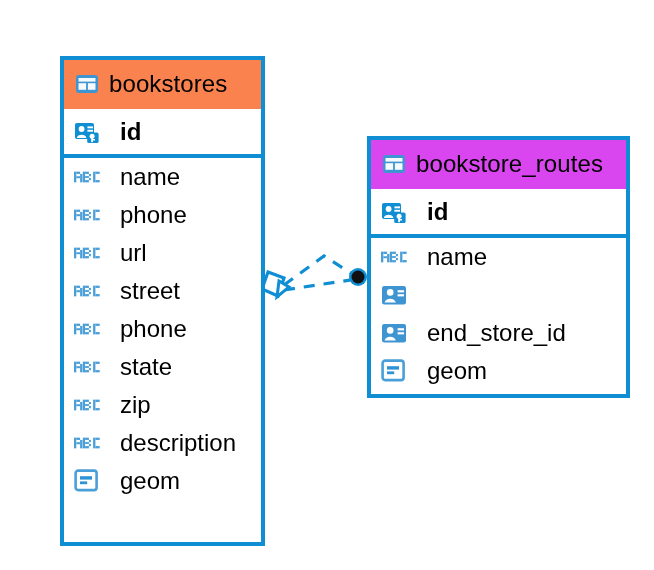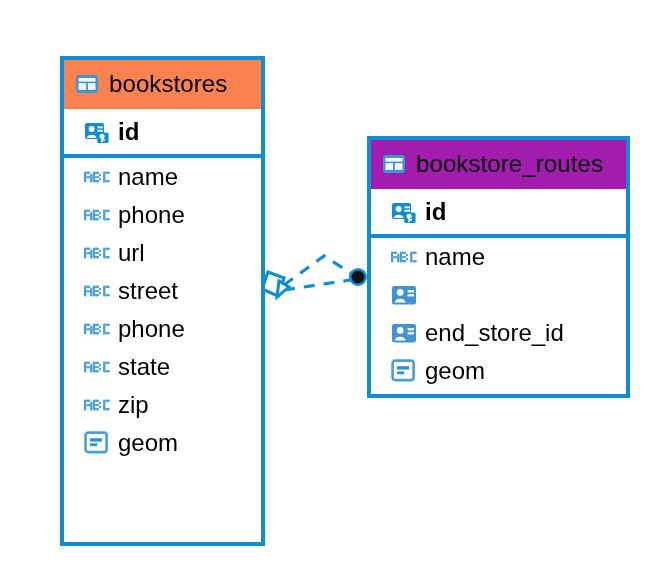--- a/index.html
+++ b/index.html
@@ -52,41 +52,40 @@
     height: 49px;
   }
   .entity-header .entity-title {
     font-size: 24px;
     color: #000000;
     letter-spacing: 0.1px;
     white-space: nowrap;
   }
 
   .hdr-orange { background: #f9824f; }
-  .hdr-gray   { background: #a21caf; }
+  .hdr-gray   { background: #d946ef; }
 
   .pk-divider {
     height: 4px;
     background: #0f8ed4;
     width: 100%;
   }
 
   .field-list {
     padding: 0;
     margin: 0;
     list-style: none;
   }
   .field-row {
     display: flex;
     align-items: center;
-    gap: 8px;
+    gap: 20px;
     padding: 8px 10px;
     height: 38px;
     box-sizing: border-box;
-    margin-left: 10px;
   }
   .field-row.pk-row { height: 45px; }
   .field-name {
     font-size: 24px;
     color: #000000;
     white-space: nowrap;
     line-height: 1;
   }
   .field-name.bold { font-weight: bold; }
 
@@ -322,20 +321,42 @@
                 <rect x="14.5" y="12" width="5" height="3"></rect>
               <rect x="25" y="1" width="3" height="14"></rect>
                 <rect x="28" y="1" width="5.6" height="3"></rect>
               <rect x="28" y="12" width="5.6" height="3"></rect>
             </g>
           </svg>
         </span>
         <span class="field-name">zip</span>
       </li>
 
+      <li class="field-row">
+        <span class="icon">
+          <svg width="26" height="16" viewBox="0 0 34 16" xmlns="http://www.w3.org/2000/svg">
+            <g fill="#4a9fd8">
+              <rect x="0" y="1" width="3" height="14"></rect>
+                <rect x="3" y="1" width="5" height="3"></rect>
+              <rect x="8" y="4" width="3" height="11"></rect>
+                <rect x="3" y="7" width="5" height="2.6"></rect>
+              <rect x="11.5" y="1" width="3" height="14"></rect>
+                <rect x="14.5" y="1" width="5" height="3"></rect>
+              <rect x="19.5" y="4" width="2.6" height="3"></rect>
+                <rect x="14.5" y="6.8" width="5" height="2.4"></rect>
+              <rect x="19.5" y="9.2" width="2.6" height="3"></rect>
+                <rect x="14.5" y="12" width="5" height="3"></rect>
+              <rect x="25" y="1" width="3" height="14"></rect>
+                <rect x="28" y="1" width="5.6" height="3"></rect>
+              <rect x="28" y="12" width="5.6" height="3"></rect>
+            </g>
+          </svg>
+        </span>
+        <span class="field-name">description</span>
+      </li>
 
       <li class="field-row">
         <span class="icon">
           <svg width="26" height="24" viewBox="0 0 26 24" xmlns="http://www.w3.org/2000/svg">
             <rect x="1.6" y="1.6" width="21" height="19.5" rx="2.6" fill="#ffffff" stroke="#4a9fd8" stroke-width="2.6"></rect>
             <rect x="6" y="7.2" width="12" height="3.4" fill="#2e93d6"></rect>
             <rect x="6" y="12.4" width="7.2" height="2.8" fill="#2e93d6"></rect>
           </svg>
         </span>
         <span class="field-name">geom</span>

